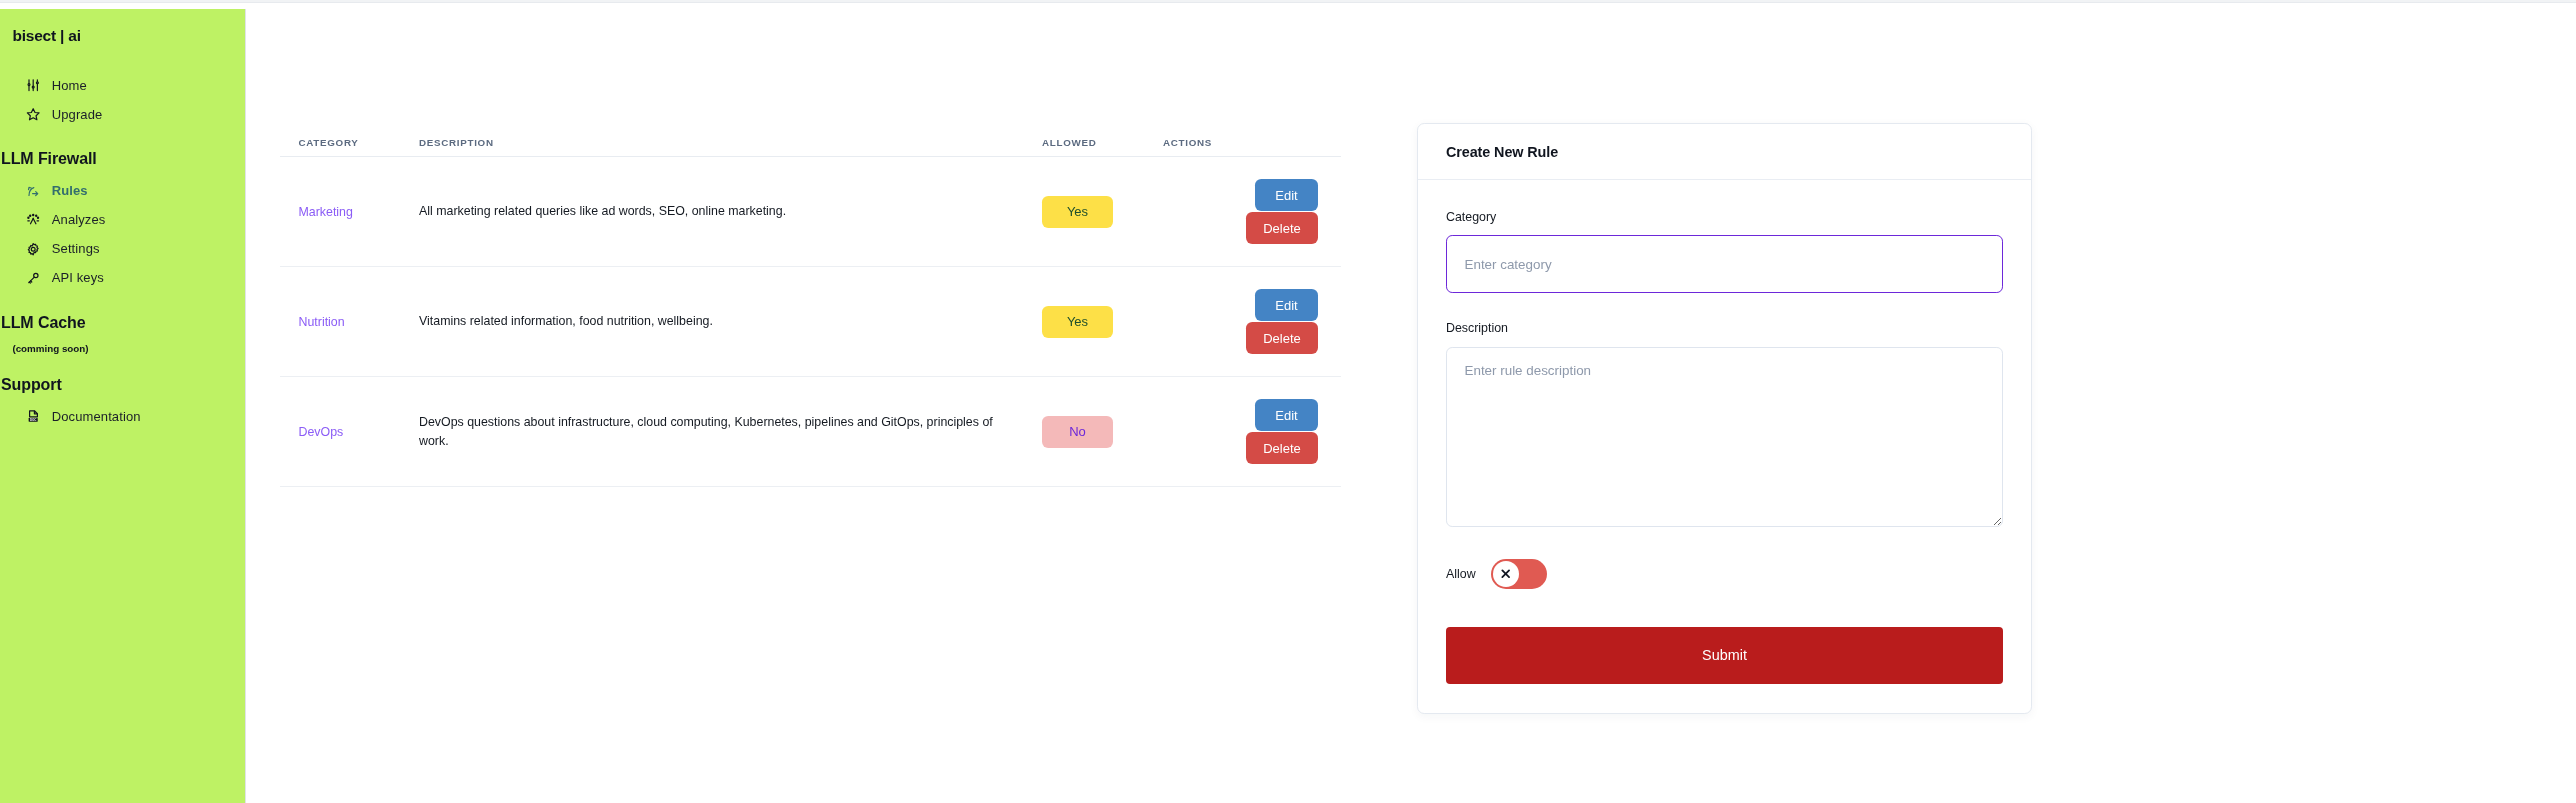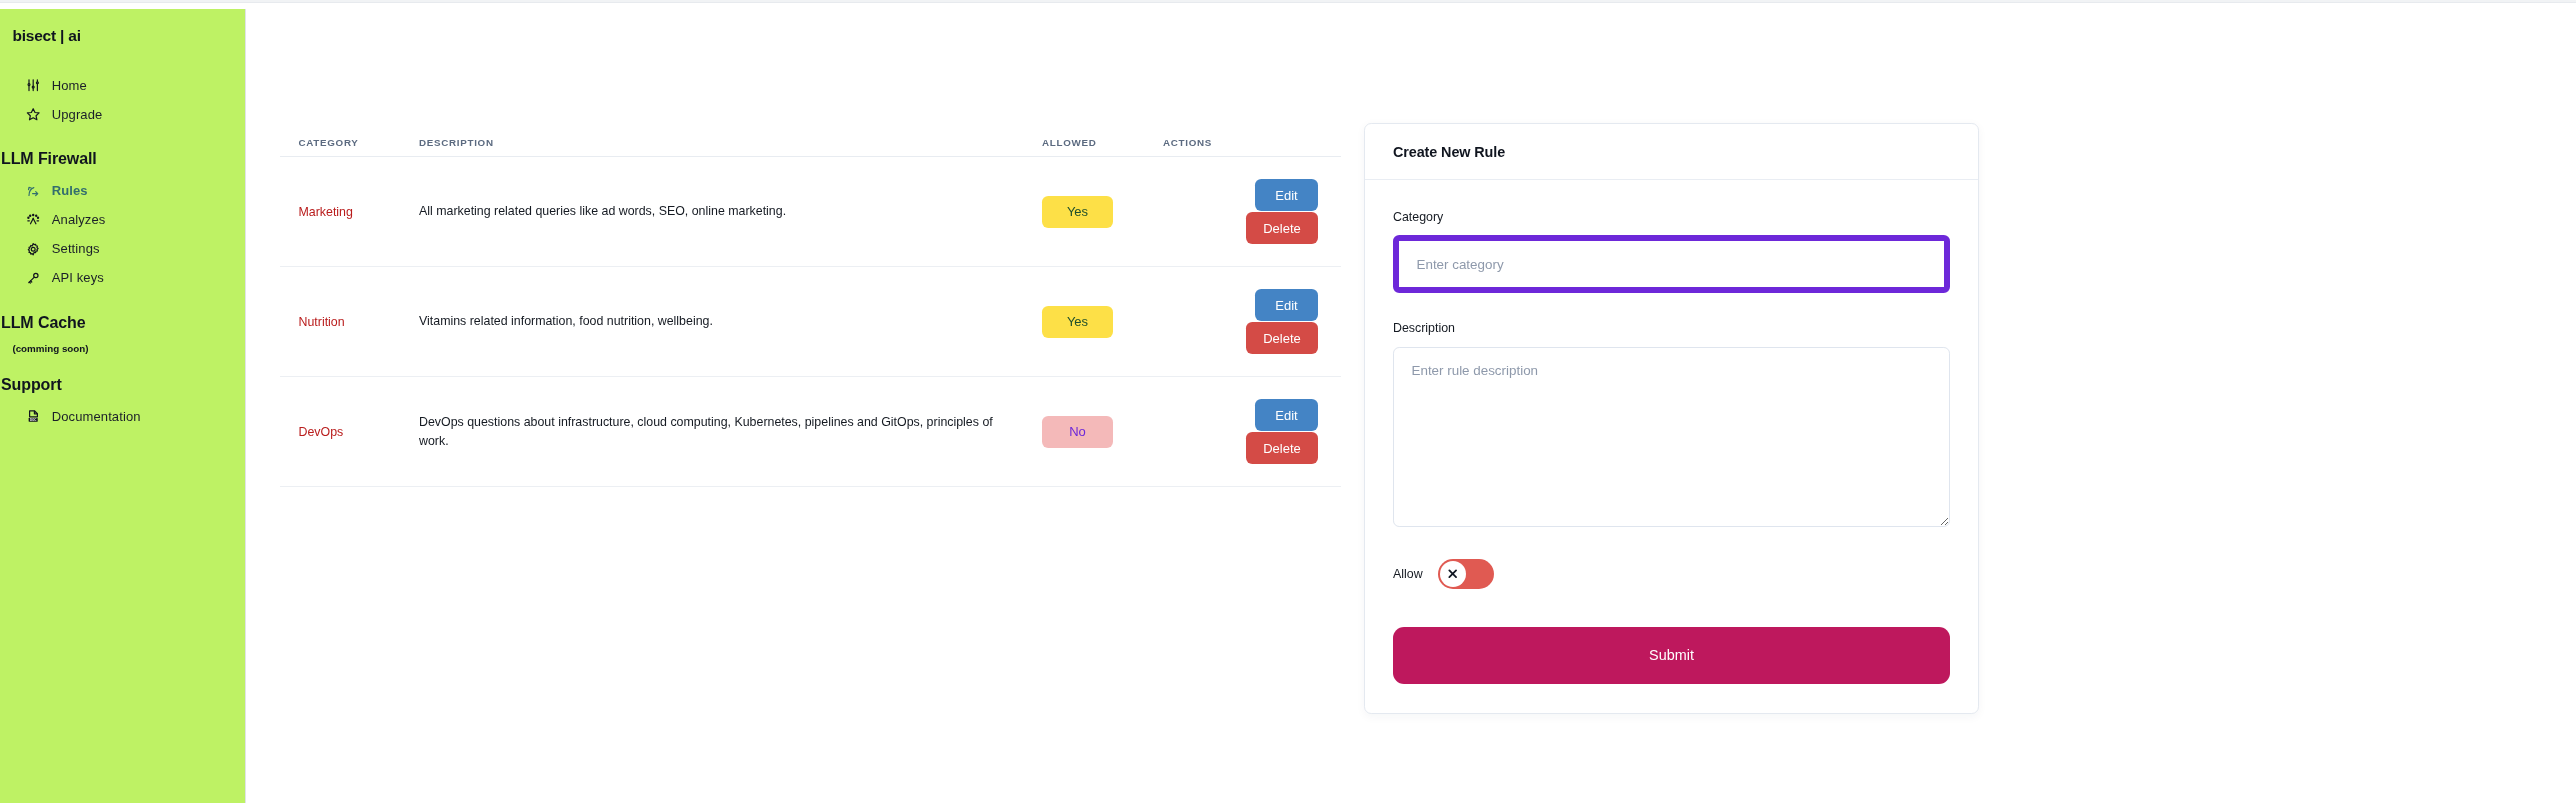--- a/index.html
+++ b/index.html
@@ -124,21 +124,21 @@
 
   .trow {
     display: flex;
     align-items: center;
     min-height: 110px;
     border-bottom: 1px solid #eceff3;
   }
 
   .cell-cat {
     font-size: 12.4px;
-    color: #b91c1c;
+    color: #8b5cf6;
     white-space: nowrap;
   }
   .cell-desc {
     font-size: 12.4px;
     color: #151a22;
     line-height: 1.52;
     padding-right: 31px;
   }
 
   .badge {
@@ -169,21 +169,21 @@
     line-height: 1;
     text-align: center;
   }
   .btn.edit   { background: #4484c5; width: 63px; height: 32px; }
   .btn.delete { background: #d44b46; width: 72px; height: 32px; }
 
   
   #create-card {
     position: absolute;
     top: 120px;
-    left: 1117px;
+    left: 1170px;
     width: 615px;
     background: #ffffff;
     border: 1px solid #e4e9f0;
     border-radius: 7.2px;
     box-shadow: 0 2.1px 9.3px rgba(25,40,70,0.045);
   }
   #card-head {
     height: 56px;
     display: flex;
     align-items: center;
@@ -201,21 +201,21 @@
   .field-label {
     font-size: 12.4px;
     color: #151a22;
     margin-bottom: 11.3px;
     display: block;
   }
 
   .text-input {
     width: 100%;
     height: 58px;
-    border: 6px solid #6d28d9;
+    border: 1px solid #6d28d9;
     border-radius: 6.2px;
     padding: 0 17.5px;
     font-family: "Liberation Sans", sans-serif;
     font-size: 13.4px;
     color: #151a22;
     background: #fff;
     outline: none;
   }
   .text-input::placeholder { color: #8e99ab; }
 
@@ -261,22 +261,22 @@
     align-items: center;
     justify-content: center;
   }
   .toggle .knob svg { width: 13.4px; height: 13.4px; display:block; }
 
   #submit-btn {
     margin-top: 38px;
     width: 100%;
     height: 57px;
     border: none;
-    border-radius: 11px;
-    background: #be185d;
+    border-radius: 4px;
+    background: #b91c1c;
     color: #ffffff;
     font-family: "Liberation Sans", sans-serif;
     font-size: 14.4px;
     cursor: pointer;
   }
 </style>
 </head>
 <body>
 
 <div id="top-strip"></div>

